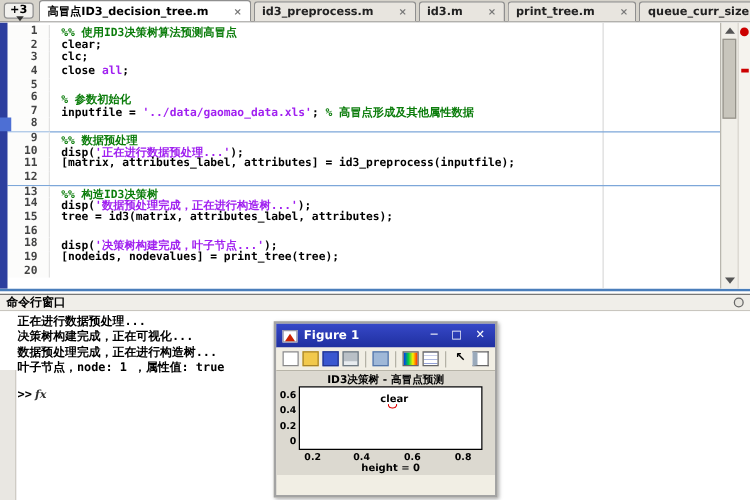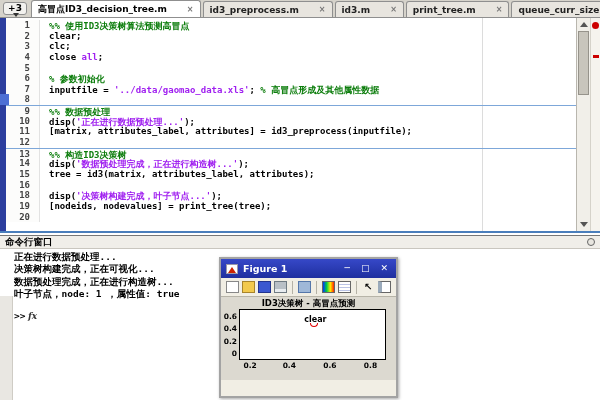--- a/index.html
+++ b/index.html
@@ -295,16 +295,17 @@
         <span class="nodemark"></span>
       <span class="ytick" style="top: 12%;">0.6</span>
           <span class="ytick" style="top: 37%;">0.4</span>
           <span class="ytick" style="top: 63%;">0.2</span>
           <span class="ytick" style="top: 88%;">0</span>
           <span class="xtick" style="left: 7%;">0.2</span>
           <span class="xtick" style="left: 34%;">0.4</span>
           <span class="xtick" style="left: 62%;">0.6</span>
           <span class="xtick" style="left: 90%; text-align: center;">0.8</span>
         </div>
+      <div class="xlabel">height = 0</div>
     </div>
   </div>
 
 </div>
 
 </body></html>

